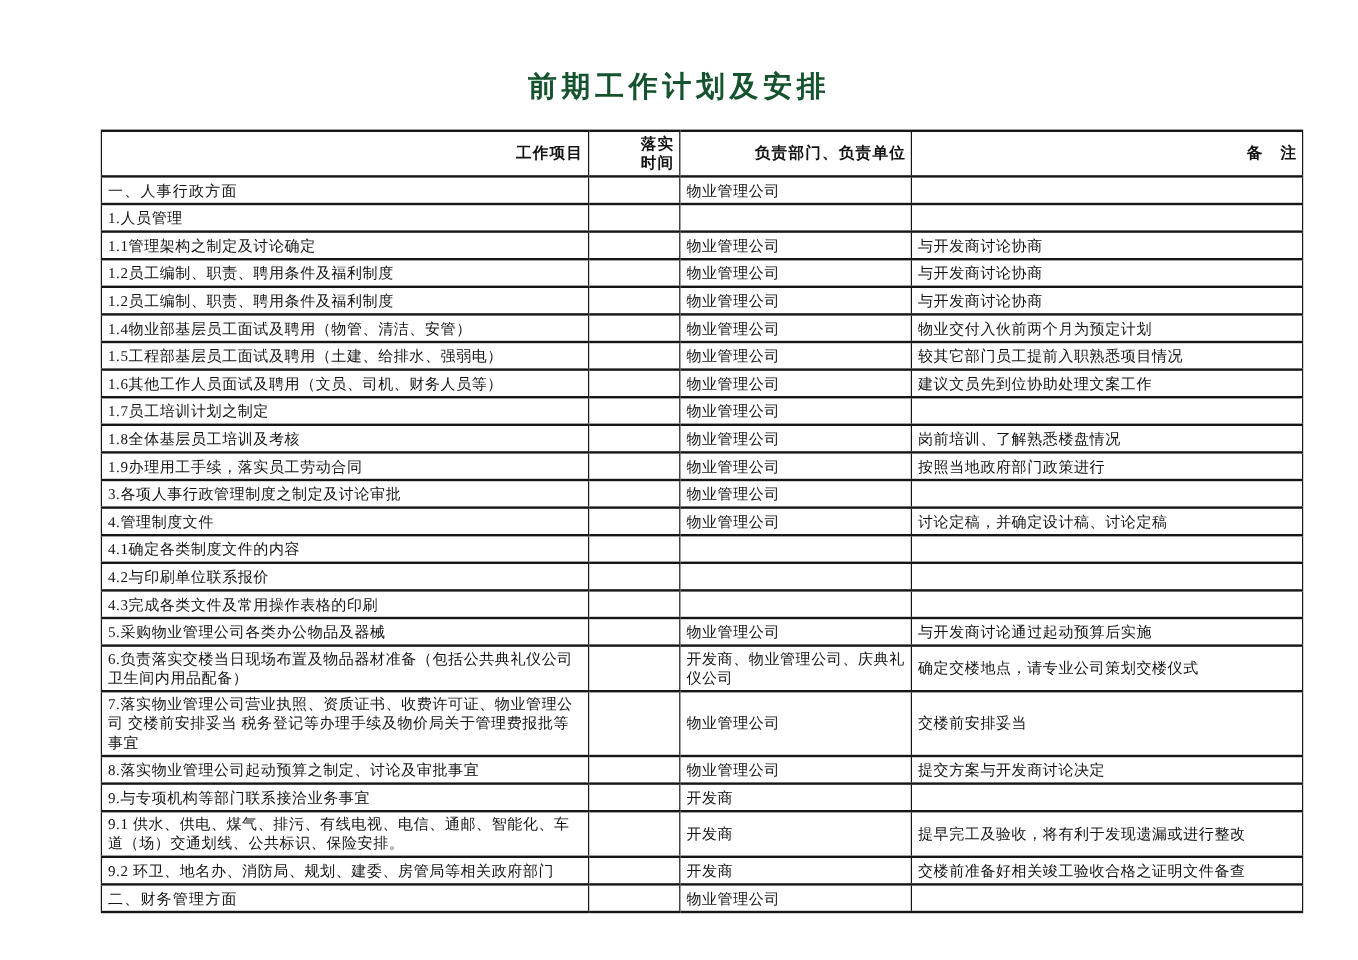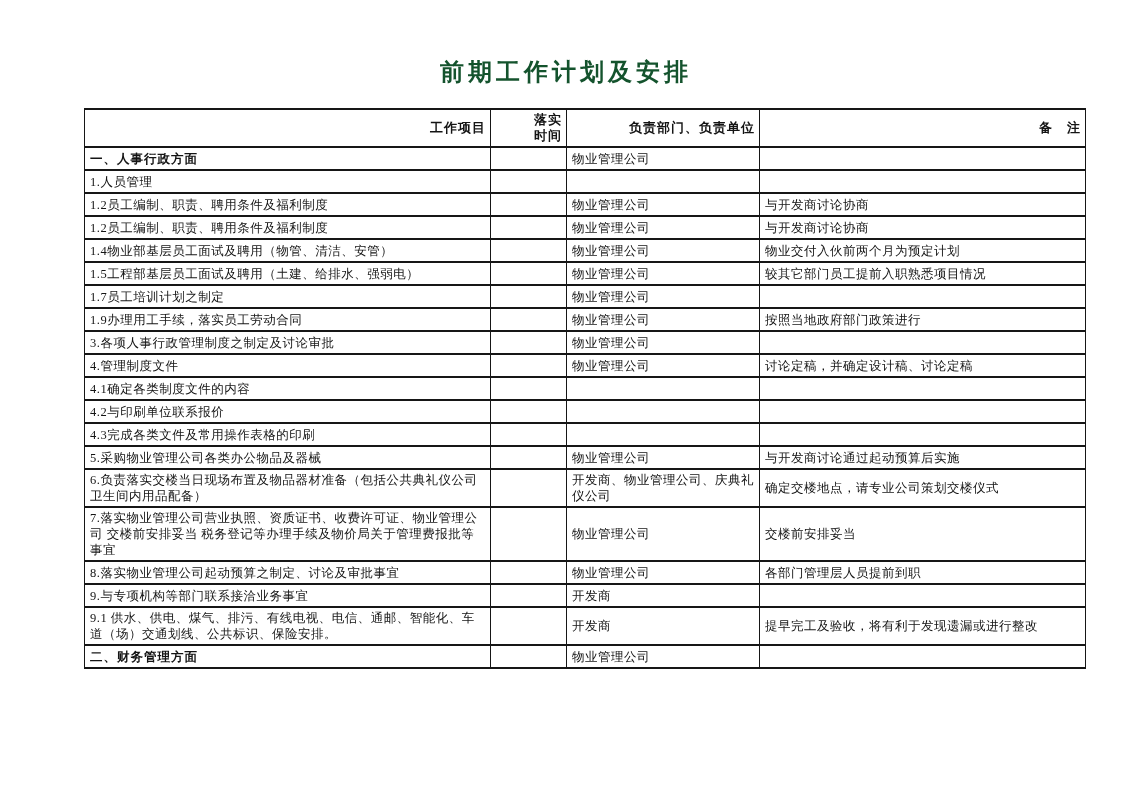--- a/index.html
+++ b/index.html
@@ -56,21 +56,21 @@
     font-weight: bold;
     height: 20px;
     font-size: 13px;
     letter-spacing: 1px;
     padding-left: 32px;
   }
   table.work-plan td {
     height: 17px;
   }
   tr.section-row td:first-child {
-    font-weight: bold;
+    font-weight: normal;
     letter-spacing: 1px;
   }
   col.c-item { width: 406px; }
   col.c-time { width: 76px; }
   col.c-dept { width: 193px; }
   col.c-note { width: 326px; }
 </style>
 </head>
 <body>
 
@@ -99,20 +99,26 @@
           <td>物业管理公司</td>
           <td></td>
         </tr>
         <tr>
           <td>1.人员管理</td>
           <td></td>
           <td></td>
           <td></td>
         </tr>
         <tr>
+          <td>1.1管理架构之制定及讨论确定</td>
+          <td></td>
+          <td>物业管理公司</td>
+          <td>与开发商讨论协商</td>
+        </tr>
+        <tr>
           <td>1.2员工编制、职责、聘用条件及福利制度</td>
           <td></td>
           <td>物业管理公司</td>
           <td>与开发商讨论协商</td>
         </tr>
         <tr>
           <td>1.2员工编制、职责、聘用条件及福利制度</td>
           <td></td>
           <td>物业管理公司</td>
           <td>与开发商讨论协商</td>
@@ -123,24 +129,36 @@
           <td>物业管理公司</td>
           <td>物业交付入伙前两个月为预定计划</td>
         </tr>
         <tr>
           <td>1.5工程部基层员工面试及聘用（土建、给排水、强弱电）</td>
           <td></td>
           <td>物业管理公司</td>
           <td>较其它部门员工提前入职熟悉项目情况</td>
         </tr>
         <tr>
+          <td>1.6其他工作人员面试及聘用（文员、司机、财务人员等）</td>
+          <td></td>
+          <td>物业管理公司</td>
+          <td>建议文员先到位协助处理文案工作</td>
+        </tr>
+        <tr>
           <td>1.7员工培训计划之制定</td>
           <td></td>
           <td>物业管理公司</td>
           <td></td>
+        </tr>
+        <tr>
+          <td>1.8全体基层员工培训及考核</td>
+          <td></td>
+          <td>物业管理公司</td>
+          <td>岗前培训、了解熟悉楼盘情况</td>
         </tr>
         <tr>
           <td>1.9办理用工手续，落实员工劳动合同</td>
           <td></td>
           <td>物业管理公司</td>
           <td>按照当地政府部门政策进行</td>
         </tr>
         <tr>
           <td>3.各项人事行政管理制度之制定及讨论审批</td>
           <td></td>
@@ -186,33 +204,39 @@
         <tr>
           <td>7.落实物业管理公司营业执照、资质证书、收费许可证、物业管理公司 交楼前安排妥当 税务登记等办理手续及物价局关于管理费报批等事宜</td>
           <td></td>
           <td>物业管理公司</td>
           <td>交楼前安排妥当</td>
         </tr>
         <tr>
           <td>8.落实物业管理公司起动预算之制定、讨论及审批事宜</td>
           <td></td>
           <td>物业管理公司</td>
-          <td>各部门管理层人员提前到职</td>
+          <td>提交方案与开发商讨论决定</td>
         </tr>
         <tr>
           <td>9.与专项机构等部门联系接洽业务事宜</td>
           <td></td>
           <td>开发商</td>
           <td></td>
         </tr>
         <tr>
           <td>9.1 供水、供电、煤气、排污、有线电视、电信、通邮、智能化、车道（场）交通划线、公共标识、保险安排。</td>
           <td></td>
           <td>开发商</td>
           <td>提早完工及验收，将有利于发现遗漏或进行整改</td>
+        </tr>
+        <tr>
+          <td>9.2 环卫、地名办、消防局、规划、建委、房管局等相关政府部门</td>
+          <td></td>
+          <td>开发商</td>
+          <td>交楼前准备好相关竣工验收合格之证明文件备查</td>
         </tr>
         <tr class="section-row">
           <td>二、财务管理方面</td>
           <td></td>
           <td>物业管理公司</td>
           <td></td>
         </tr>
       </tbody>
   </table>
 </div>

